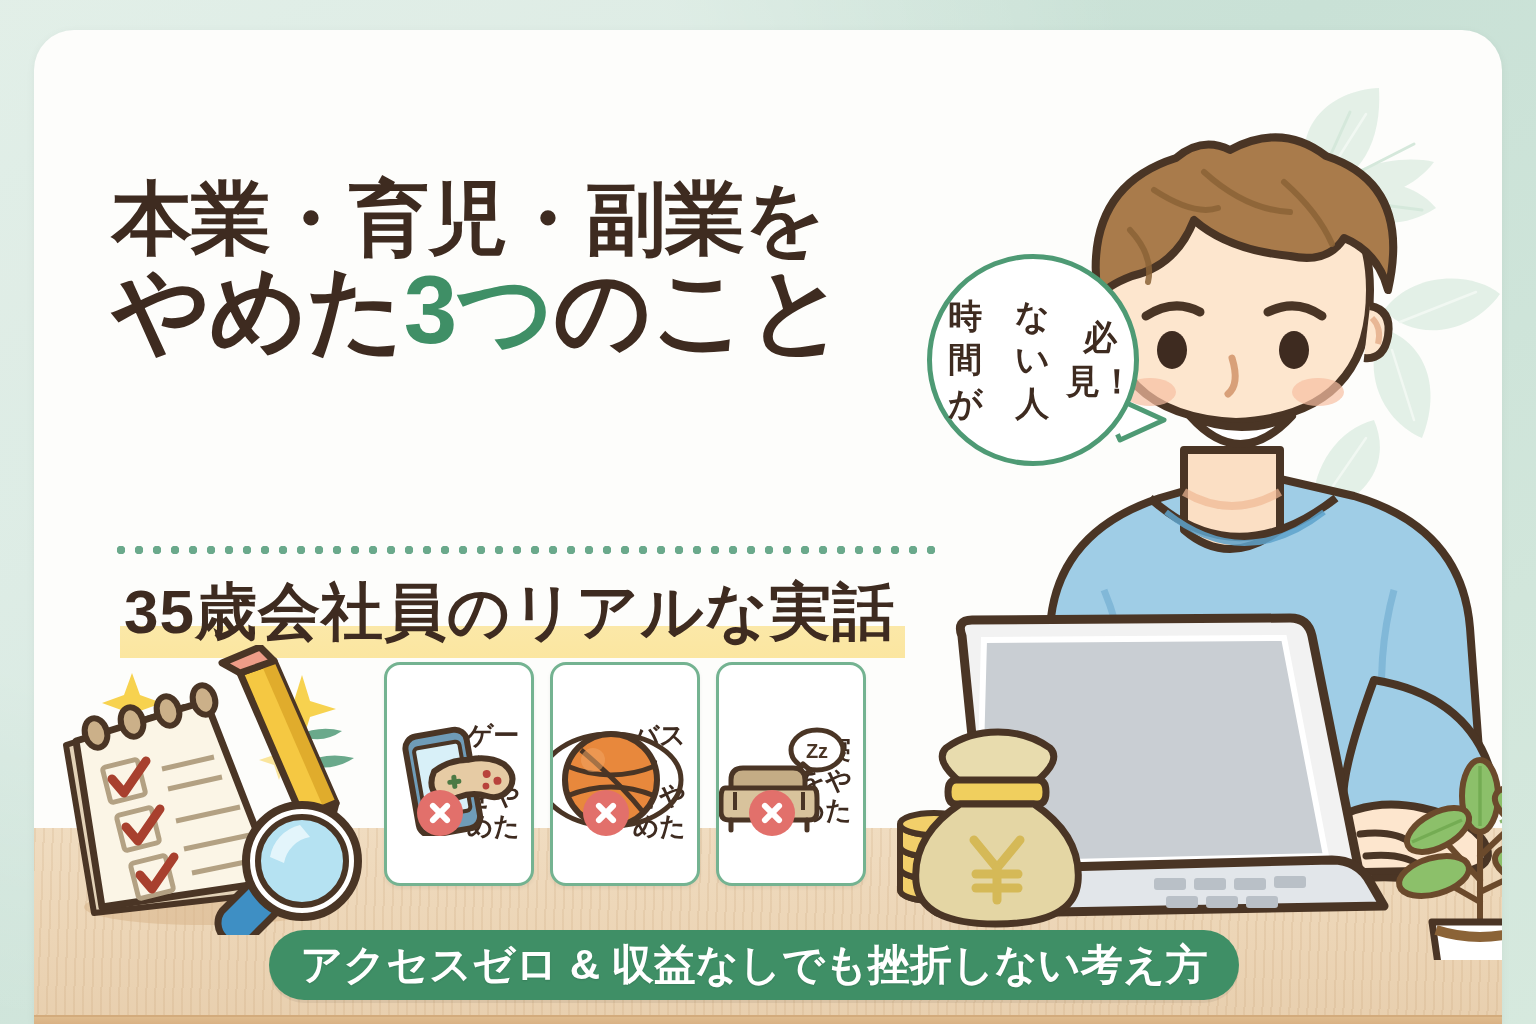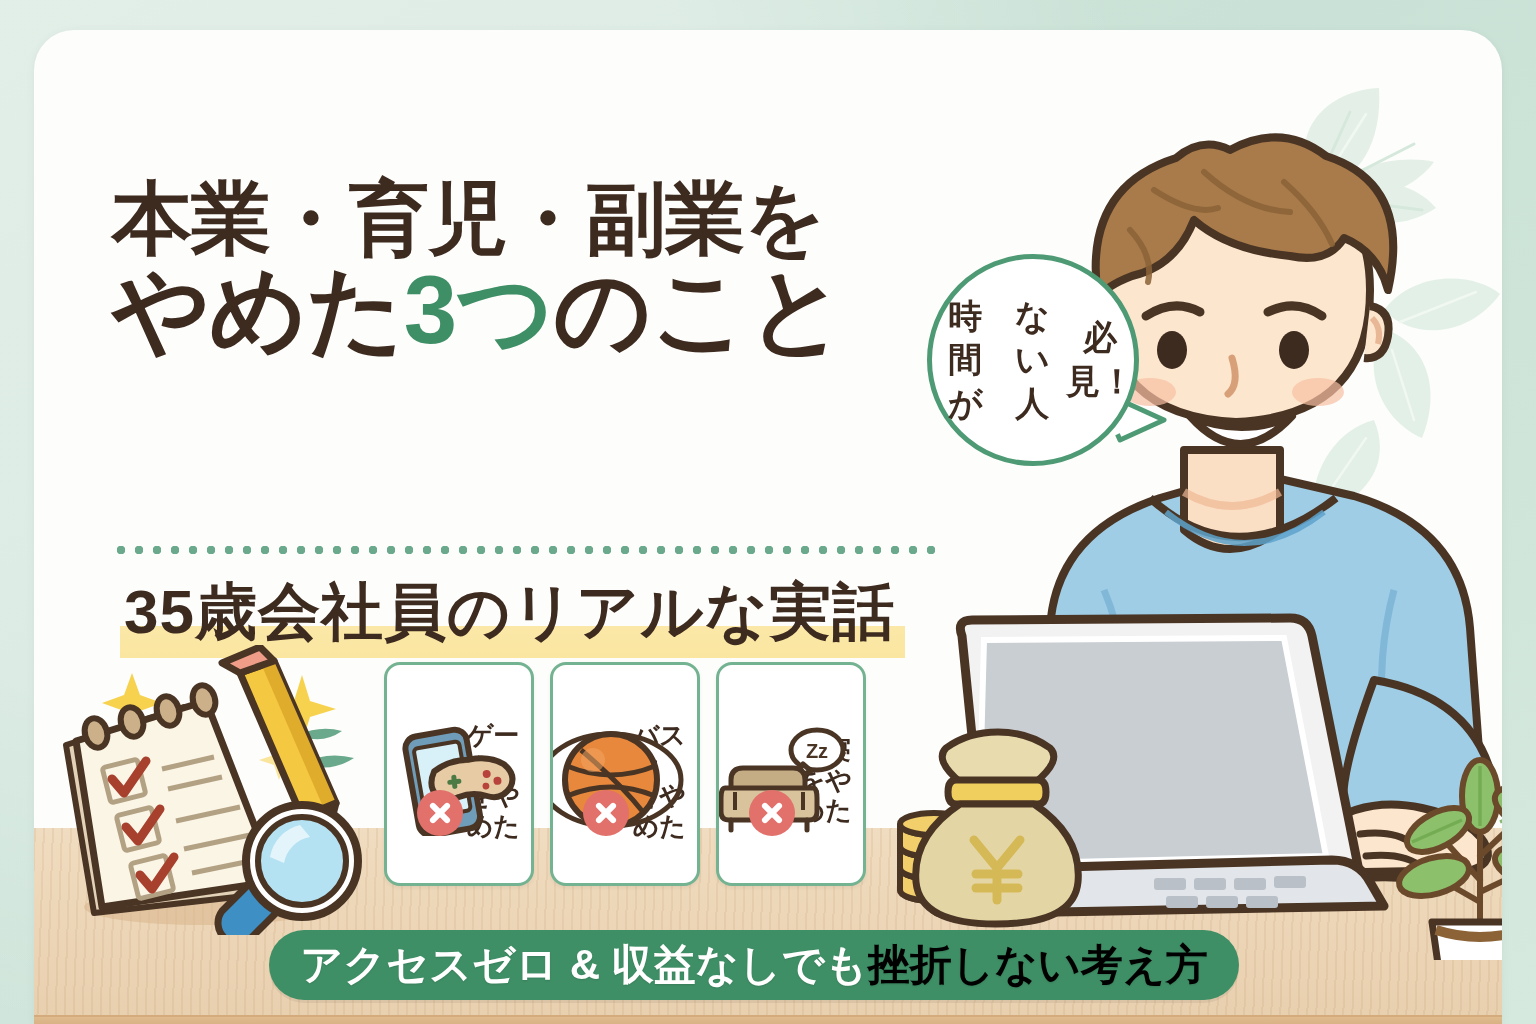--- a/index.html
+++ b/index.html
@@ -106,21 +106,21 @@
   #banner {
     position:absolute; left:235px; top:900px; width:970px; height:70px;
     background:#3f8f66; border-radius:35px;
     display:flex; align-items:center; justify-content:center;
     box-shadow:0 3px 0 rgba(0,0,0,.06);
   }
   #banner .btxt {
     font-size:42px; font-weight:700; color:#ffffff; letter-spacing:0px;
     white-space:nowrap; text-shadow:0 1px 2px rgba(0,0,0,.12);
   }
-  #banner .bhl { color:#000000;margin-top:40px; }
+  #banner .bhl { color:#ffffff;margin-top:40px; }
   
   #bubble {
     position:absolute; left:893px; top:224px;
     width:212px; height:212px; border-radius:50%;
     background:#fff; border:5px solid #4e9a74;
     display:flex; align-items:center; justify-content:center;
     z-index:6;
   }
   #bubble .btext {
     font-size:34px; font-weight:700; color:#3e2b20; line-height:1.28; text-align:center;

